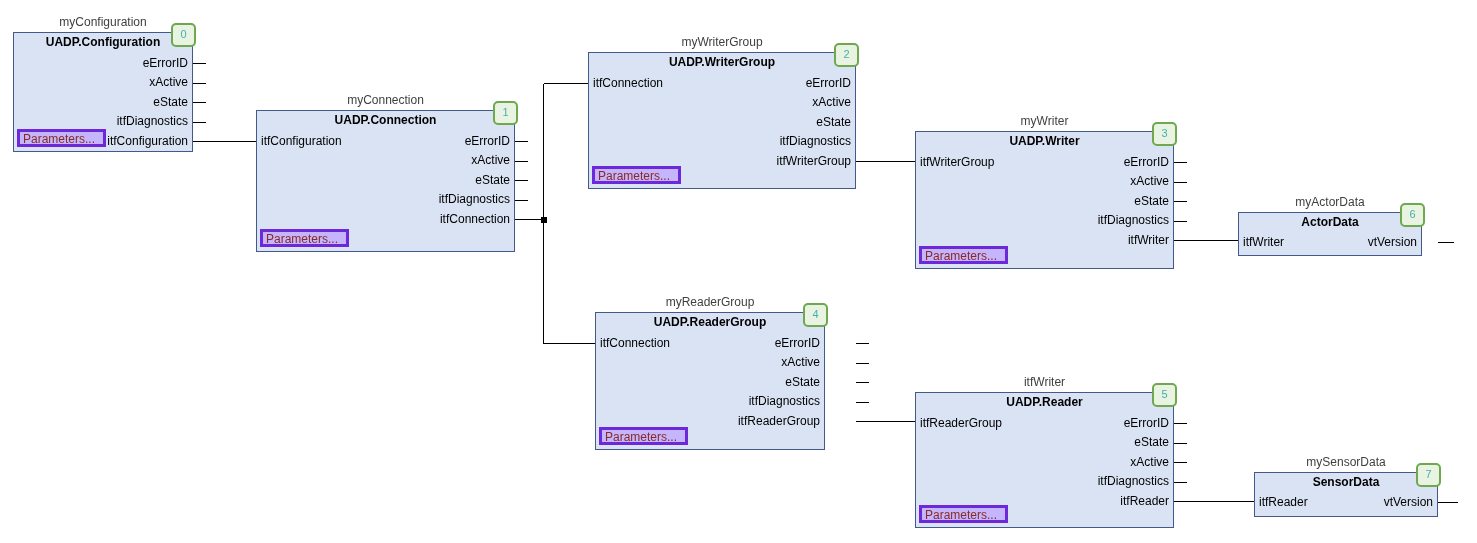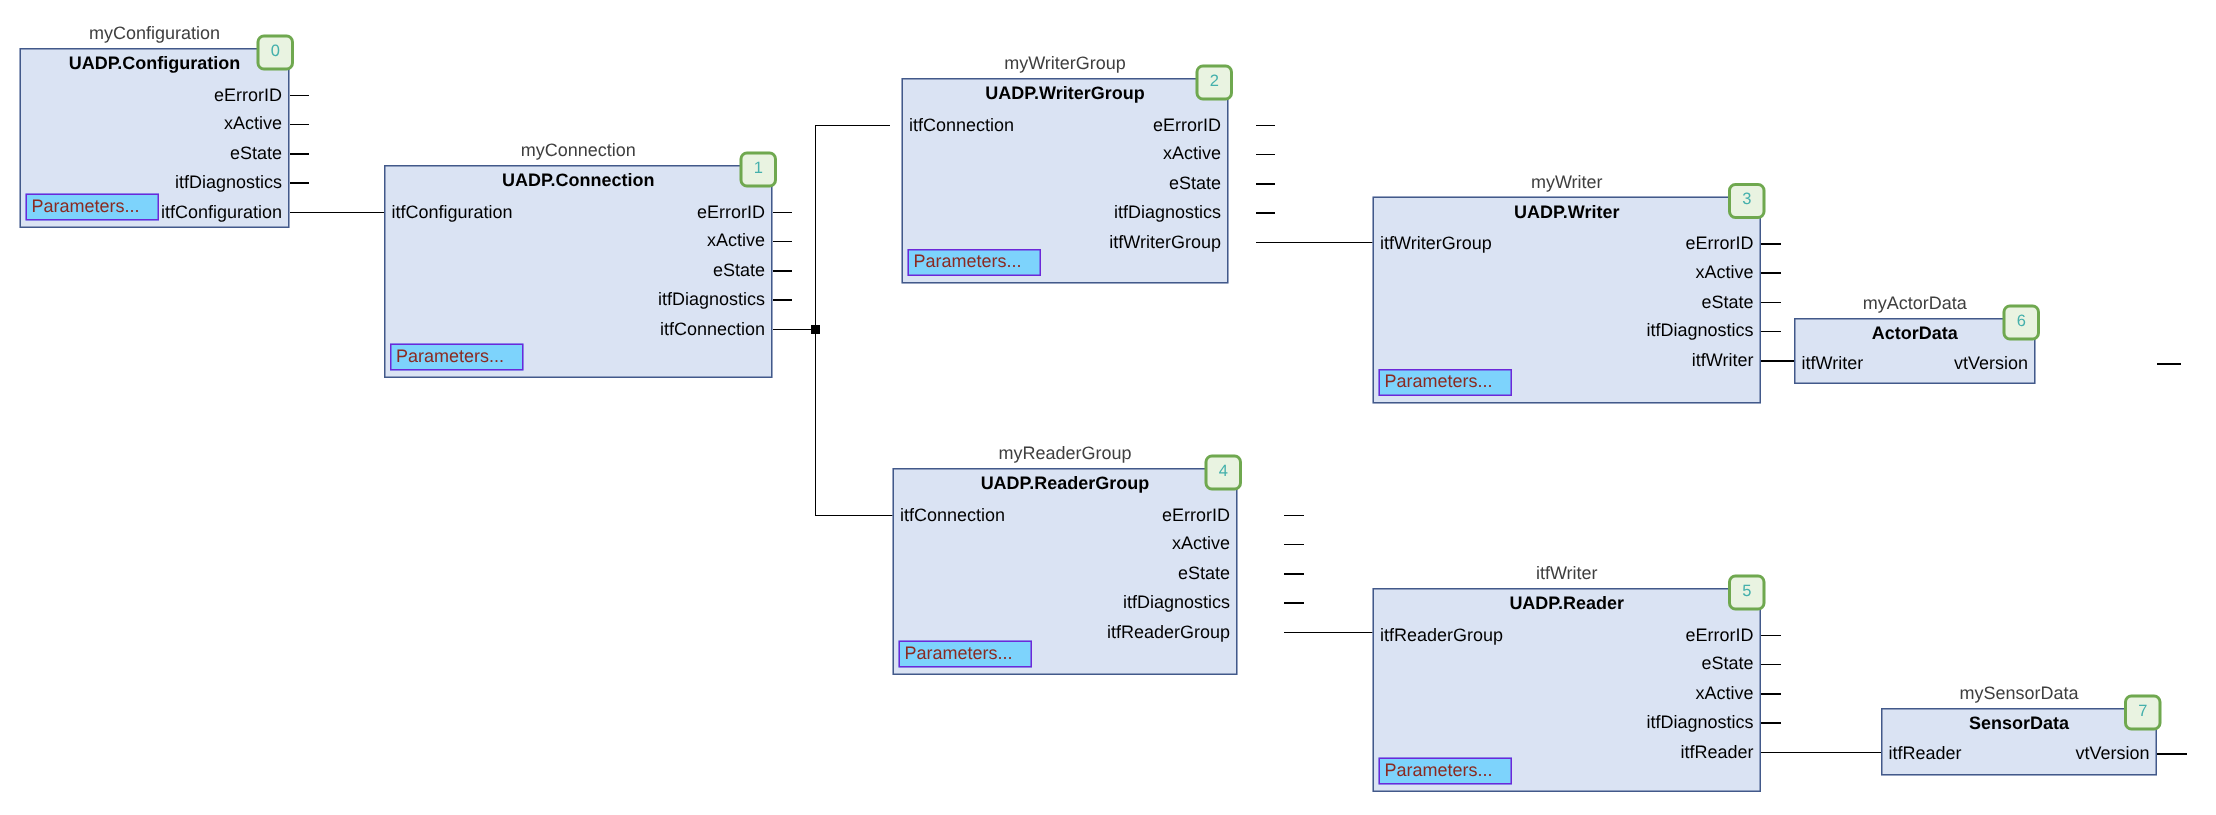--- a/index.html
+++ b/index.html
@@ -31,21 +31,21 @@
   .pin{
     position:absolute;height:18px;line-height:18px;font-size:12px;color:#000;
     white-space:nowrap;
   }
   .pin.in{left:4px;text-align:left;}
   .pin.out{right:4px;text-align:center;}
   .r1{top:21px}.r2{top:40px}.r3{top:60px}.r4{top:79px}.r5{top:99px}
   .rs{top:20px} 
   .params{
     position:absolute;left:3px;bottom:4px;width:89px;height:18px;
-    background:#7dd3fc;border:1px solid #6d28d9;box-sizing:border-box;
+    background:#c4b5fd;border:3px solid #6d28d9;box-sizing:border-box;
     font-family:"Liberation Sans",sans-serif;font-size:12px;color:#8b2a21;
     text-align:left;padding:0 0 1px 3px;line-height:15px;cursor:pointer;
   }
 </style>
 </head>
 <body>
 
 <div id="canvas">
 
   <svg id="wires" width="1477" height="543" viewBox="0 0 1477 543" stroke="#000000" stroke-width="1" shape-rendering="crispEdges">
@@ -118,21 +118,21 @@
     <div class="title">UADP.Connection</div>
     <span class="pin in r1">itfConfiguration</span>
     <span class="pin out r1">eErrorID</span>
     <span class="pin out r2">xActive</span>
     <span class="pin out r3">eState</span>
     <span class="pin out r4">itfDiagnostics</span>
     <span class="pin out r5">itfConnection</span>
     <button class="params">Parameters...</button>
   </div>
 
-  <div class="fb" style="left:601px;top:52px;width:218px;height:137px">
+  <div class="fb" style="left:588px;top:52px;width:268px;height:137px">
     <div class="inst">myWriterGroup</div>
     <div class="badge">2</div>
     <div class="title">UADP.WriterGroup</div>
     <span class="pin in r1">itfConnection</span>
     <span class="pin out r1">eErrorID</span>
     <span class="pin out r2">xActive</span>
     <span class="pin out r3">eState</span>
     <span class="pin out r4">itfDiagnostics</span>
     <span class="pin out r5">itfWriterGroup</span>
     <button class="params">Parameters...</button>
@@ -170,21 +170,21 @@
     <div class="title">UADP.Reader</div>
     <span class="pin in r1">itfReaderGroup</span>
     <span class="pin out r1">eErrorID</span>
     <span class="pin out r2">eState</span>
     <span class="pin out r3">xActive</span>
     <span class="pin out r4">itfDiagnostics</span>
     <span class="pin out r5">itfReader</span>
     <button class="params">Parameters...</button>
   </div>
 
-  <div class="fb" style="left:1196px;top:212px;width:161px;height:44px">
+  <div class="fb" style="left:1238px;top:212px;width:184px;height:44px">
     <div class="inst">myActorData</div>
     <div class="badge">6</div>
     <div class="title">ActorData</div>
     <span class="pin in rs">itfWriter</span>
     <span class="pin out rs">vtVersion</span>
   </div>
 
   <div class="fb" style="left:1254px;top:472px;width:184px;height:45px">
     <div class="inst">mySensorData</div>
     <div class="badge">7</div>

